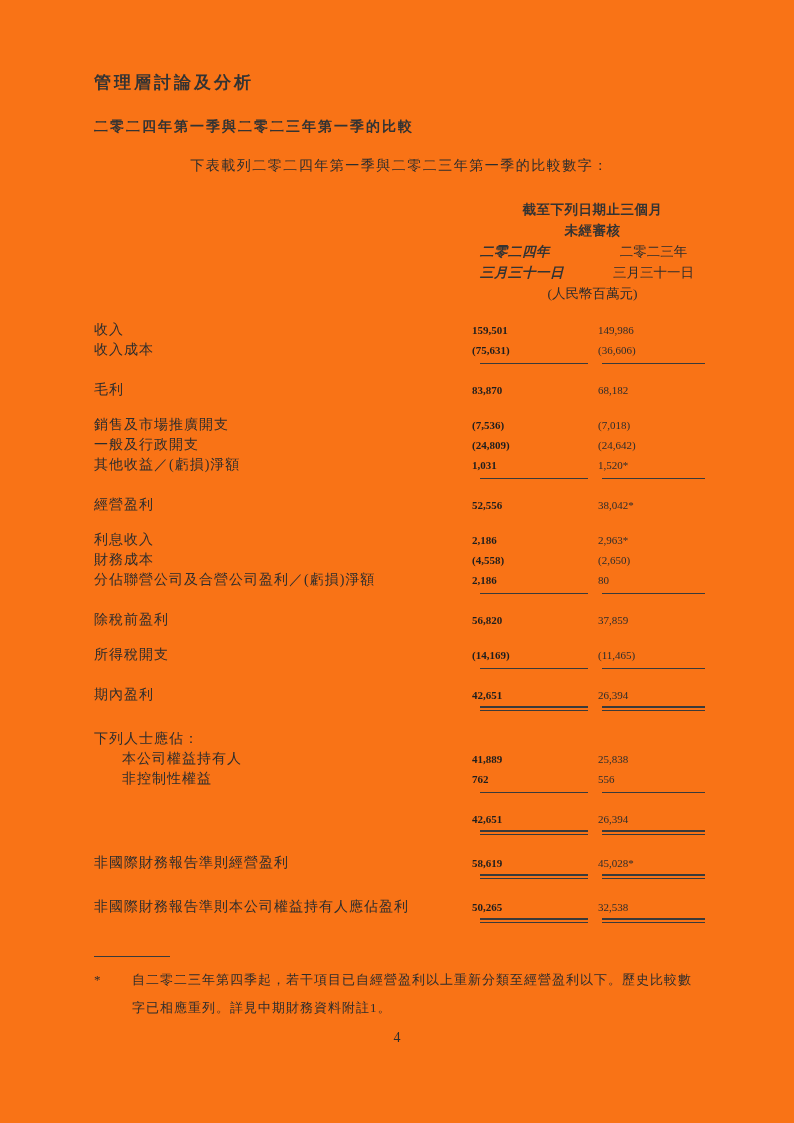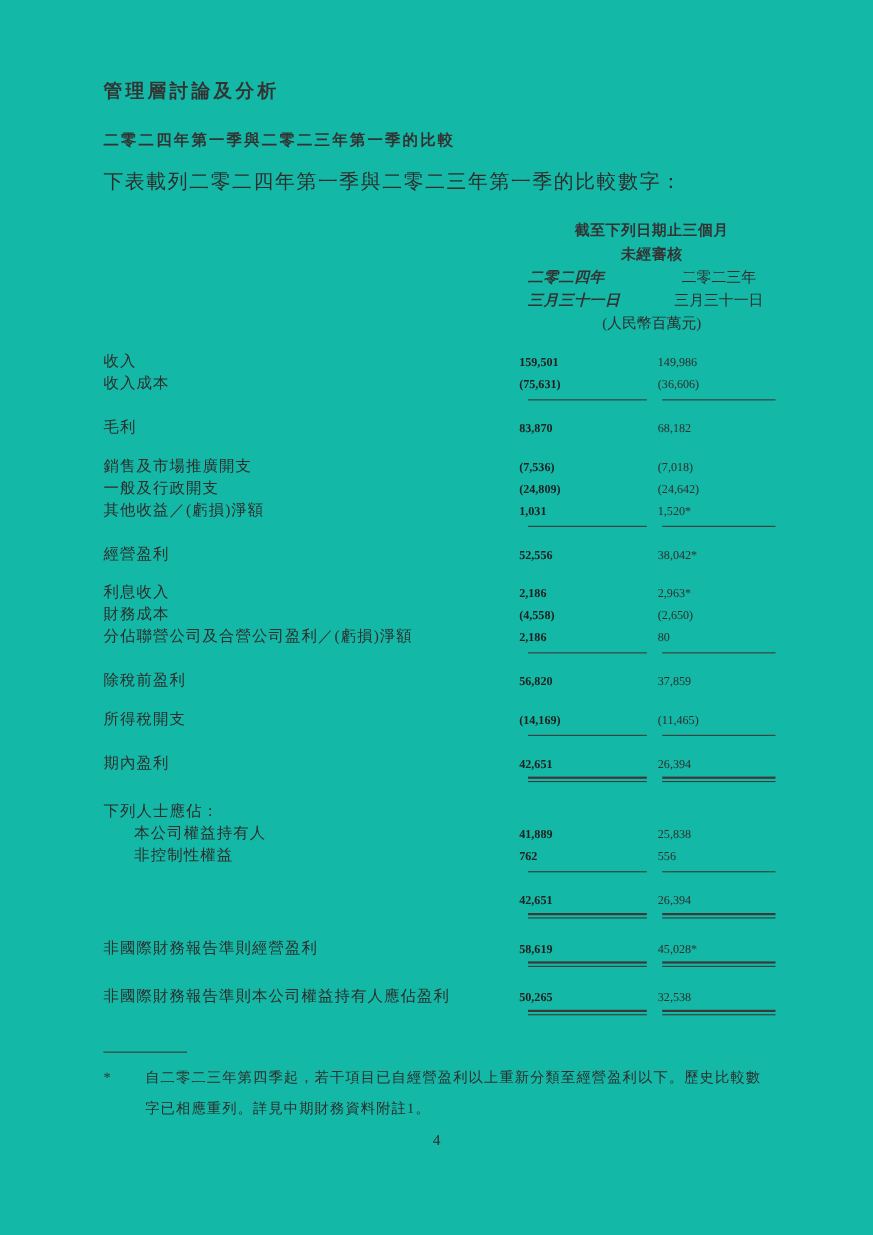--- a/index.html
+++ b/index.html
@@ -1,37 +1,37 @@
 <!DOCTYPE html>
 <html><head>
 <meta charset="utf-8">
 <style>
   html,body{margin:0;padding:0;background:#ffffff;}
   .page{
     position:relative;
     width:794px;height:1123px;
-    background:#14b8a6;
+    background:#f97316;
     font-family:"Liberation Serif", serif;
     color:#2d2d2d;
     overflow:hidden;
   }
   .content{position:absolute;left:94px;top:73px;width:611px;}
 
   .doc-title{
     font-family:"Liberation Sans", sans-serif;
     font-weight:bold;font-size:17px;line-height:20px;
     letter-spacing:3px;color:#333;margin:0;
   }
   .section-heading{
-    font-family:Liberation Sans, sans-serif;
+    font-family:Liberation Mono, monospace;
     font-weight:bold;font-size:14px;line-height:17px;
     letter-spacing:2px;color:#333;margin:26px 0 0 0;
   }
   .intro{
-    font-size:18px;line-height:17px;letter-spacing:1.5px;margin:21px 0 16px 0;
+    font-size:14px;line-height:17px;letter-spacing:1.5px;margin:21px 0 16px 0;text-align:center;
   }
 
   .thead{width:225px;margin-left:auto;margin-top:25px;}
   .thead .hline{line-height:21px;font-size:13.5px;}
   .th-center{text-align:center;}
   .hbold{font-family:"Liberation Sans", sans-serif;font-weight:bold;color:#333;letter-spacing:0.5px;}
   .th-cols{display:flex;}
   .hc1{width:108px;font-style:italic;}
   .hc2{width:103px;text-align:center;}
   .hgap{width:14px;}

